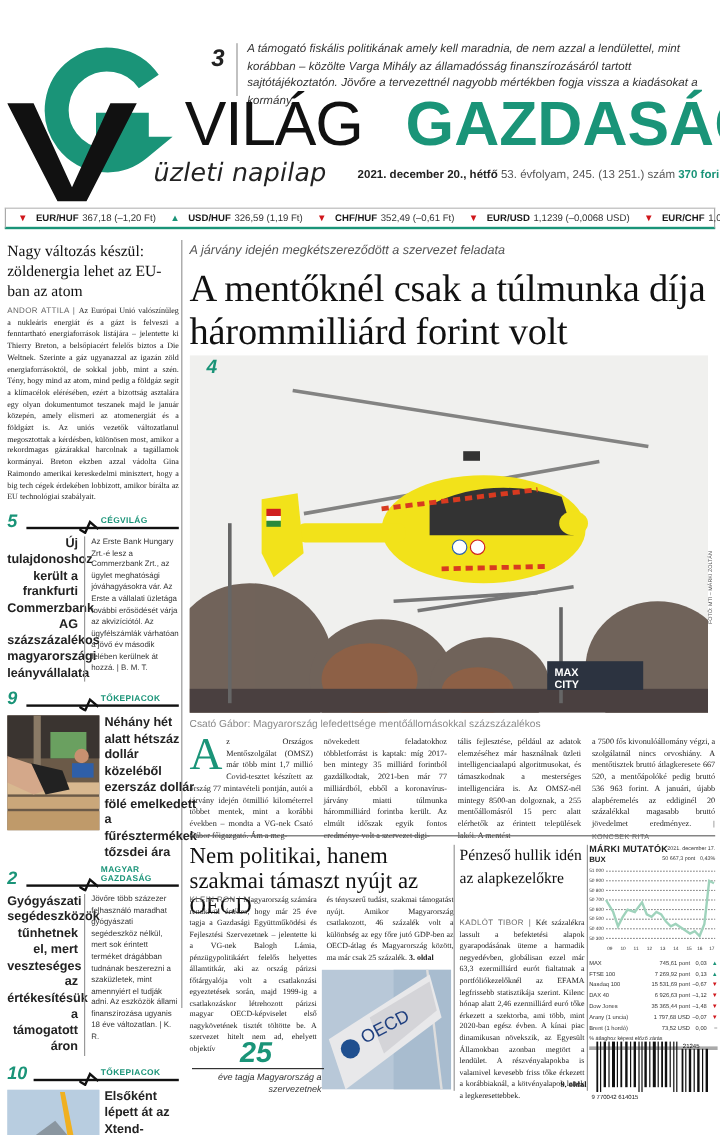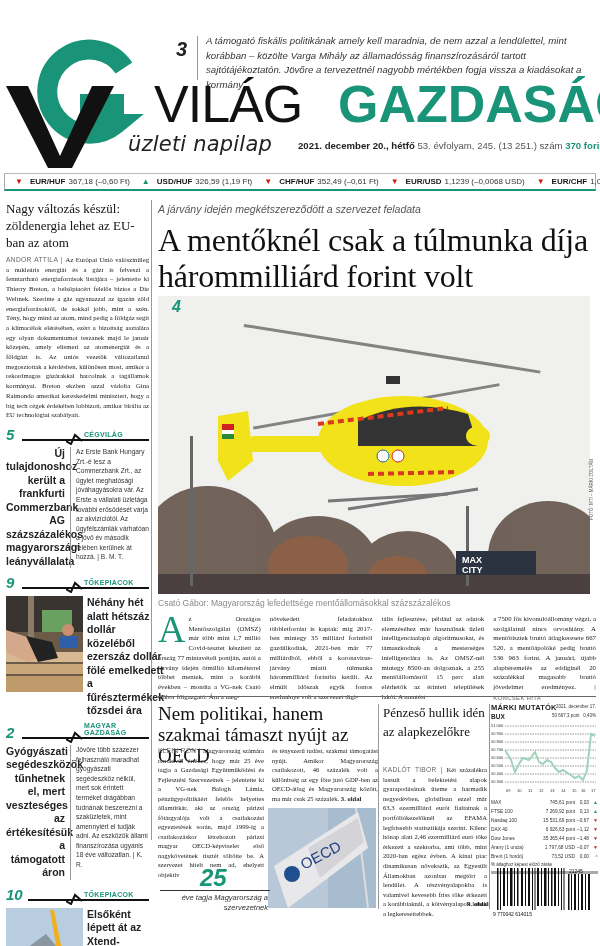--- a/index.html
+++ b/index.html
@@ -113,21 +113,21 @@
 <div id="dateline">
   <b>2021. december 20., hétfő</b>
   <span class="light">53. évfolyam, 245. (13 251.) szám</span>
   <span class="price">370 forint</span>
 </div>
 
 <div id="ticker">
   <div class="tick-item">
     <span class="tick-arrow down">▼</span>
     <span class="tick-pair">EUR/HUF</span>
-    <span class="tick-val">367,18 (–0,60 Ft)</span>
+    <span class="tick-val">367,18 (–1,20 Ft)</span>
   </div>
   <div class="tick-item">
     <span class="tick-arrow up">▲</span>
     <span class="tick-pair">USD/HUF</span>
     <span class="tick-val">326,59 (1,19 Ft)</span>
   </div>
   <div class="tick-item">
     <span class="tick-arrow down">▼</span>
     <span class="tick-pair">CHF/HUF</span>
     <span class="tick-val">352,49 (–0,61 Ft)</span>

